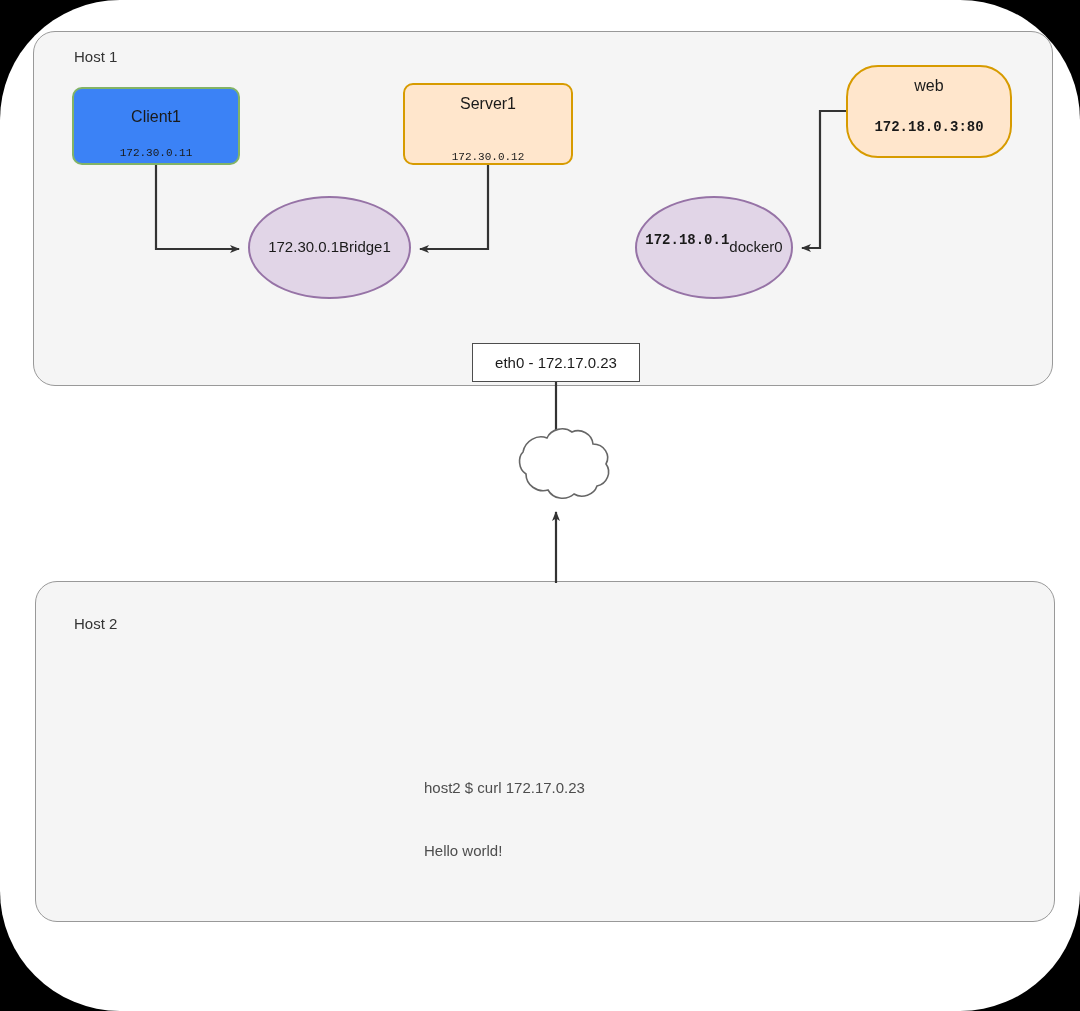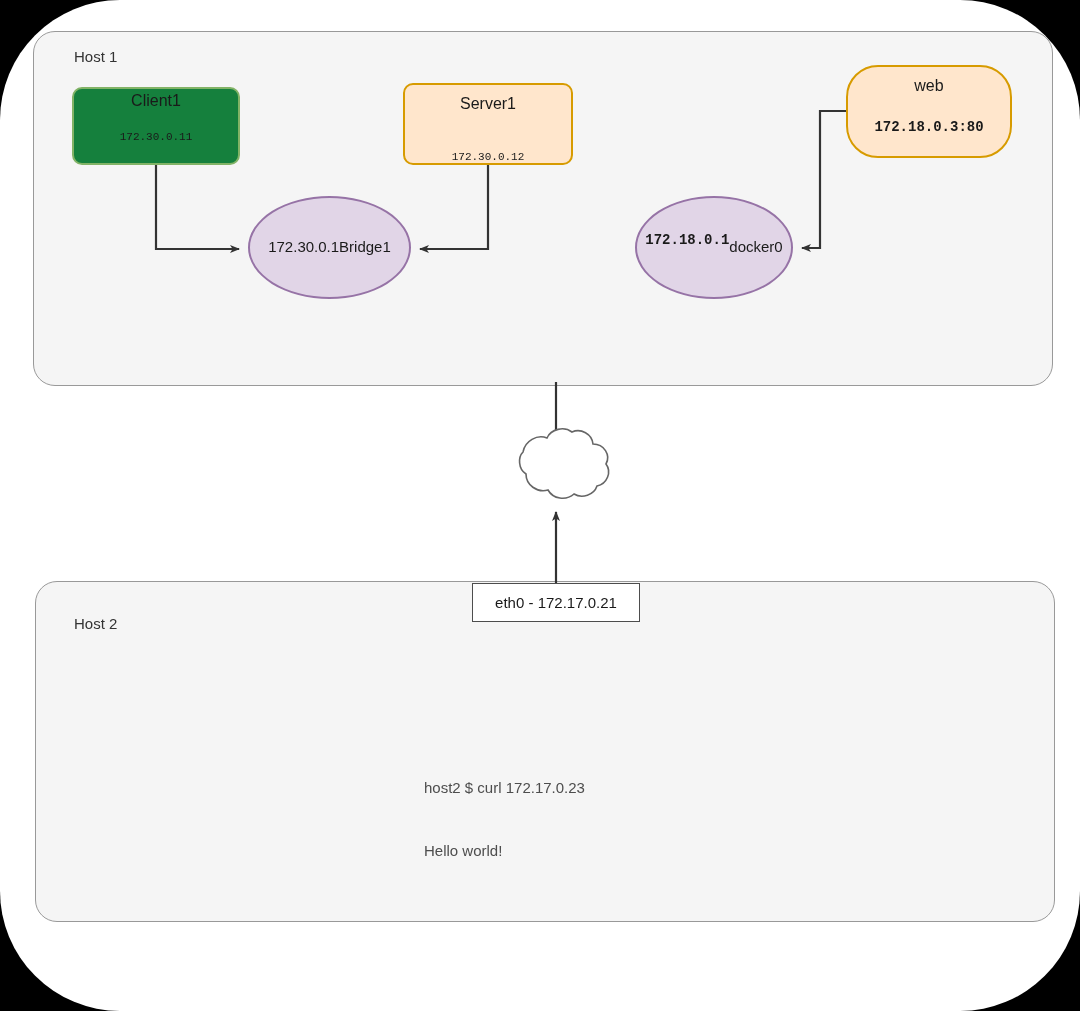--- a/index.html
+++ b/index.html
@@ -70,22 +70,22 @@
     font-size: 11px;
     color: #1a1a1a;
     line-height: 1;
   }
   .node .addr.big {
     font-size: 14px;
     font-weight: bold;
   }
   #client1 {
     left: 72px; top: 87px; width: 168px; height: 78px;
-    background: #15803d; border-color: #82b366;
-    padding-top: 4px;
+    background: #3b82f6; border-color: #82b366;
+    padding-top: 20px;
   }
   #client1 .addr { margin-top: 23px; }
   #server1 {
     left: 403px; top: 83px; width: 170px; height: 82px;
     background: #ffe6cc; border-color: #d79b00;
     padding-top: 11px;
   }
   #server1 .addr { margin-top: 40px; }
   #web {
     left: 846px; top: 65px; width: 166px; height: 93px;
@@ -186,21 +186,21 @@
     <div class="ellipse" id="bridge1">
       <div class="line1">172.30.0.1</div>
       <div class="line2">Bridge1</div>
     </div>
 
     <div class="ellipse" id="docker0">
       <div class="line1 mono">172.18.0.1</div>
       <div class="line2">docker0</div>
     </div>
 
-    <div class="wbox" id="eth0-host2">eth0 - 172.17.0.21</div>
+    <div class="wbox" id="eth0-host1">eth0 - 172.17.0.23</div>
 
     <div id="terminal">
       <div>host2 $ curl 172.17.0.23</div>
       <div>Hello world!</div>
     </div>
 
     <svg class="overlay" viewBox="0 0 1080 1011">
       <defs>
         <marker id="arrow" markerWidth="12" markerHeight="12" refX="9" refY="4" orient="auto" markerUnits="userSpaceOnUse">
           <path d="M0,0 L10,4 L0,8 L2.6,4 z" fill="#333333"></path>

